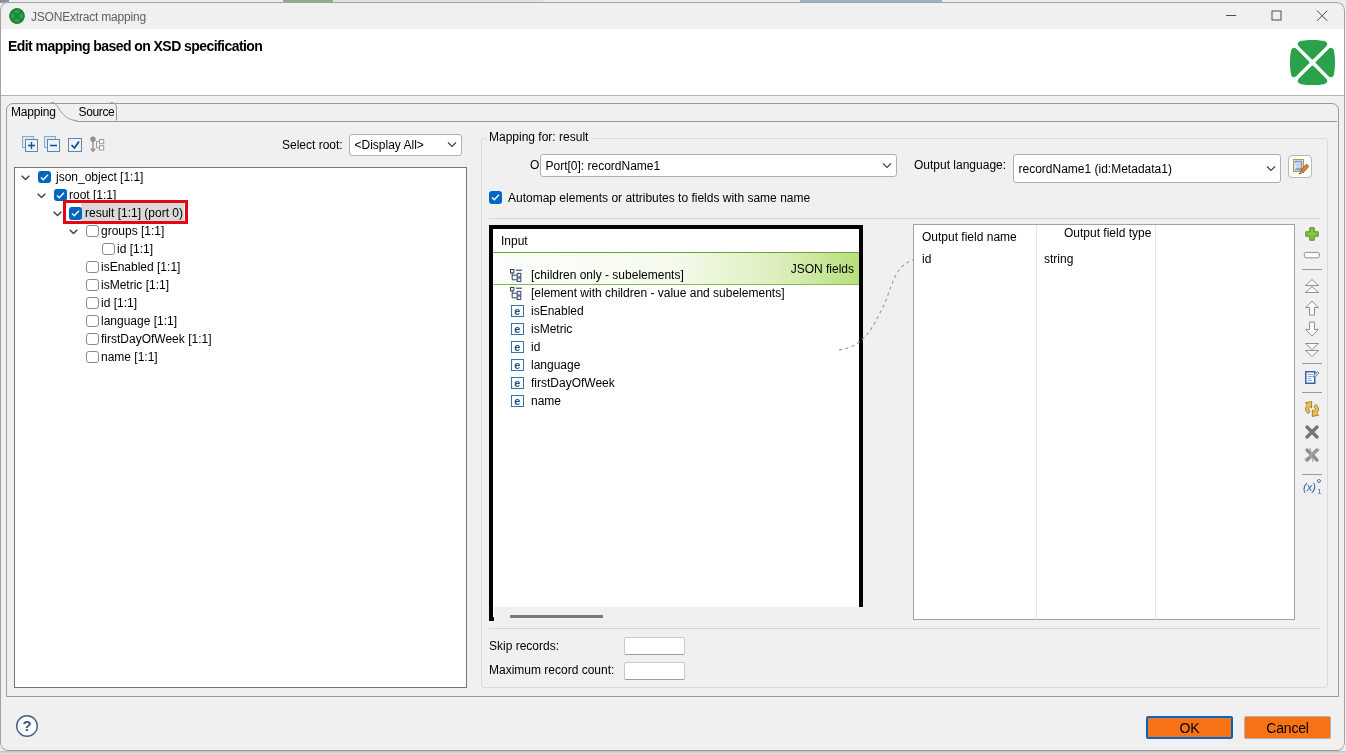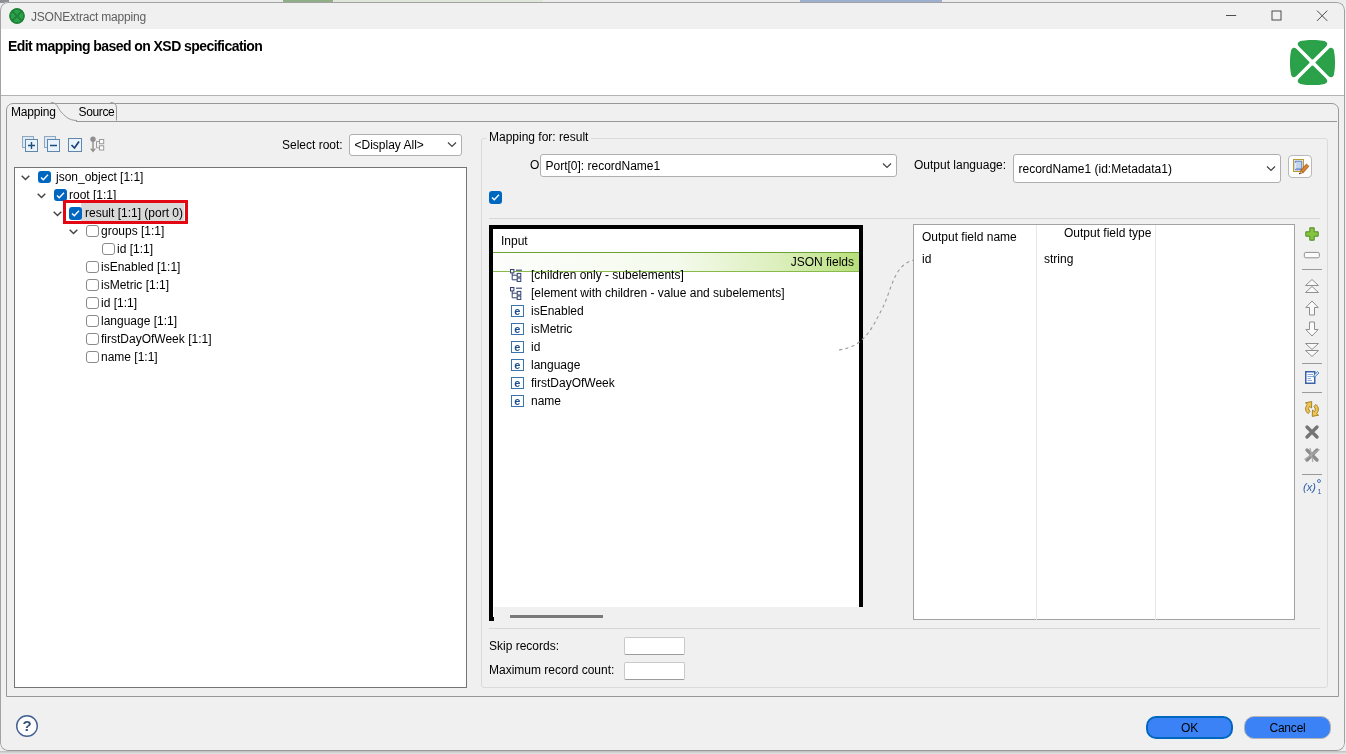--- a/index.html
+++ b/index.html
@@ -20,28 +20,28 @@
   #tree{left:14px;top:165px;width:453px;height:521px;background:#fff;
         border:1px solid #757575;box-sizing:border-box;}
   #grp{left:480.5px;top:135.5px;width:847px;height:550px;border:1px solid #dadada;
        border-radius:3px;box-sizing:border-box;}
   #grplabel{position:absolute;left:486px;top:128px;padding:0 3px;background:#f0f0f0;
        font-size:12px;letter-spacing:0px;z-index:2;}
   .combo{position:absolute;background:#fff;border:1px solid #afafaf;border-radius:3px;box-sizing:border-box;
          font-size:12px;letter-spacing:0px;display:flex;align-items:center;padding-left:4.5px;color:#000;}
   .combo svg{position:absolute;right:4px;top:50%;transform:translateY(-50%);}
   #inp{left:489px;top:223px;width:374px;height:396px;background:#fff;border:4px solid #000000;box-sizing:border-box;}
-  .band{position:absolute;left:0;width:100%;height:20px;box-sizing:border-box;
+  .band{position:absolute;left:0;width:100%;height:33px;box-sizing:border-box;
         background:linear-gradient(to right,#fdfefc 0%,#f4fAec 50%,#dcefbc 78%,#b7df7b 100%);
         border-top:1px solid #6fa233;border-bottom:1px solid #87ba4b;
         font-size:12px;letter-spacing:0px;display:flex;align-items:center;justify-content:flex-end;padding-right:5px;}
   #tbl{left:913px;top:222px;width:382px;height:396px;background:#fff;border:1px solid #a2a2a2;box-sizing:border-box;}
   .tinput{position:absolute;background:#fff;border:1px solid #c9c9c9;border-bottom-color:#9c9c9c;border-radius:2px;box-sizing:border-box;}
-  .btn{position:absolute;background:#3b82f6;font-size:12px;letter-spacing:-0.2px;color:#000;
-       display:flex;align-items:center;justify-content:center;box-sizing:border-box;border-radius:10px;}
+  .btn{position:absolute;background:#f97316;font-size:14px;letter-spacing:-0.2px;color:#000;
+       display:flex;align-items:center;justify-content:center;box-sizing:border-box;border-radius:2px;}
   .cb{position:absolute;width:12.5px;height:12.5px;box-sizing:border-box;border-radius:3px;}
   .cb.on{background:#0067c0;}
   .cb.off{background:#fff;border:1px solid #8a8a8a;}
   .trow{position:absolute;font-size:12px;letter-spacing:0px;white-space:nowrap;height:18px;line-height:18px;color:#000;}
   .sep{position:absolute;background:#d6d6d6;}
   .eic{position:absolute;width:12.5px;height:12.5px;box-sizing:border-box;border:1.3px solid #3a74a8;
        background:#fdfefe;color:#1f4e8c;font-weight:bold;font-size:11px;line-height:10.5px;
        text-align:center;font-family:"Liberation Sans",sans-serif;}
 </style>
 </head>
@@ -207,20 +207,21 @@
         <path d="M12.2 17 L13.2 18.6 L11.6 18.4 Z" fill="#111"></path>
       </g>
     </svg>
   </div>
 
   <div class="cb on" style="left:489px;top:189px;">
     <svg width="11" height="11" viewBox="0 0 11 11" style="position:absolute;left:1px;top:1px;">
       <path d="M2 5.5 L4.3 7.8 L9 2.8" fill="none" stroke="#fff" stroke-width="1.4"></path>
       </svg>
   </div>
+  <div class="t12" style="left:508px;top:189px;height:14px;line-height:14px;">Automap elements or attributes to fields with same name</div>
 
   <div class="sep" style="left:489px;top:215.5px;width:831px;height:1px;"></div>
 
   <div id="inp" class="abs">
     <div class="t12" style="left:8px;top:2px;height:21px;line-height:21px;">Input</div>
     <div class="band" style="top:23px;">JSON fields</div>
     <div class="abs" style="left:1px;top:378px;width:371px;height:16.5px;background:#f0f0f0;"></div>
     <div class="abs" style="left:17px;top:385.5px;width:93px;height:3px;background:#7a7a7a;"></div>
   </div>
   <div id="inprows">

